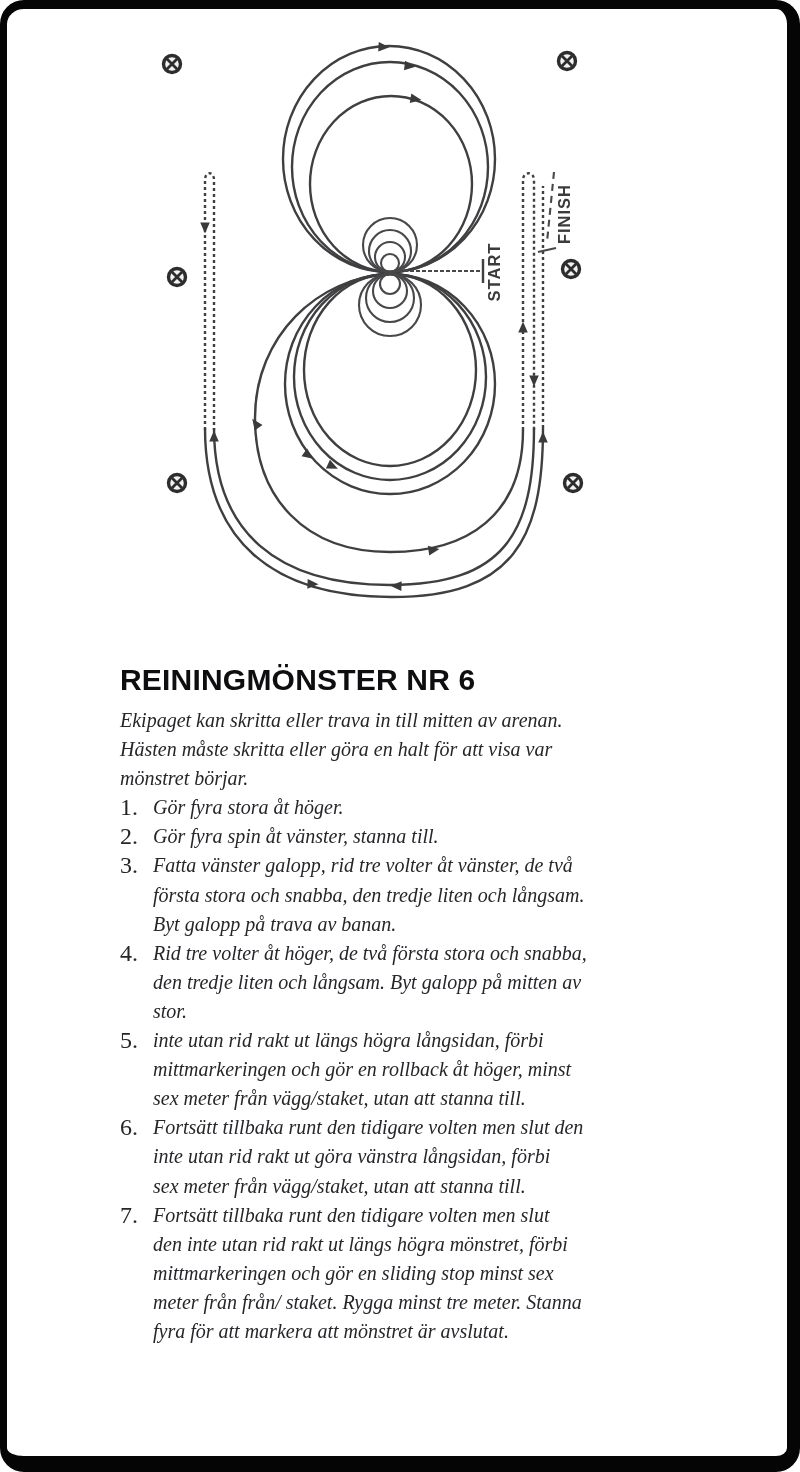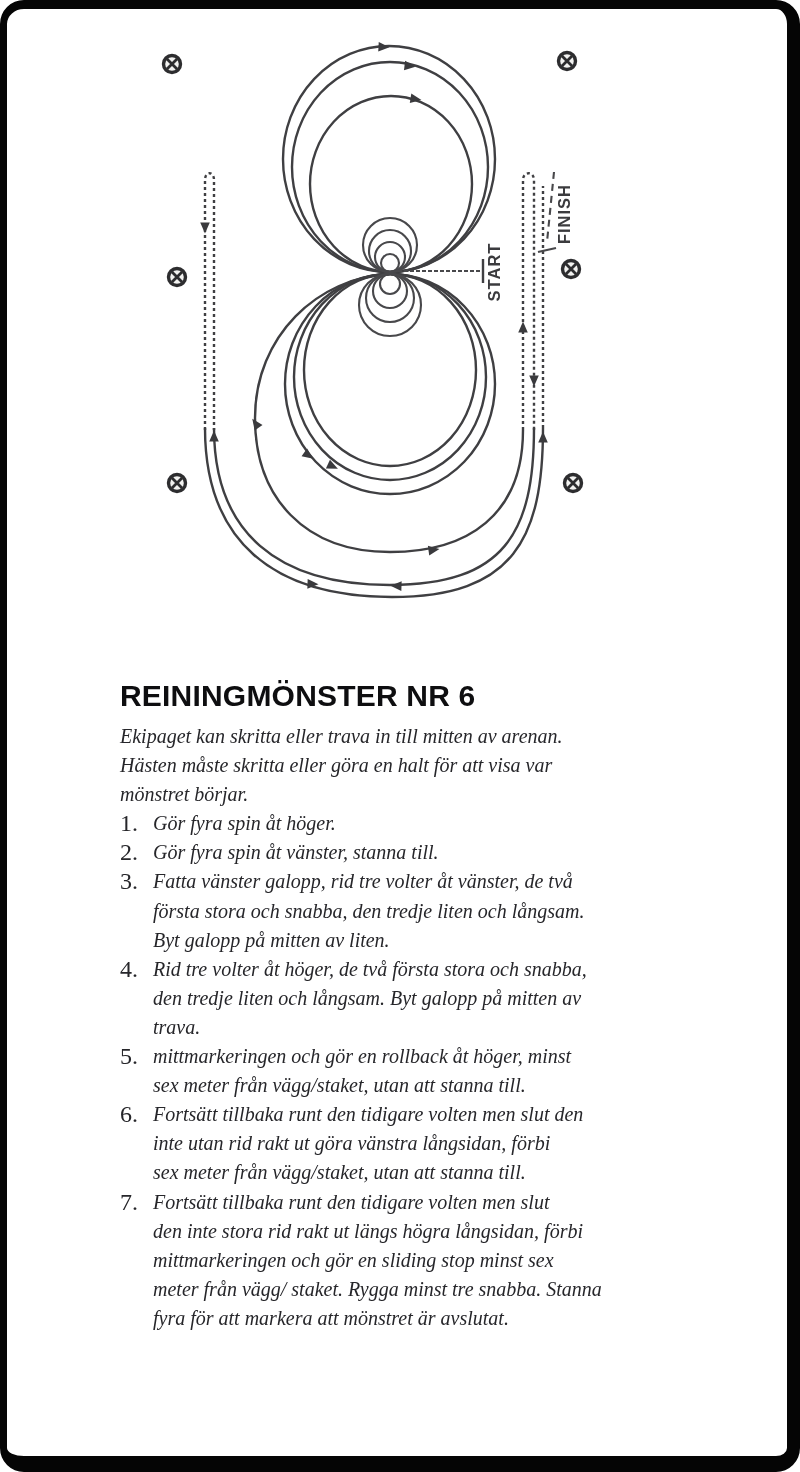--- a/index.html
+++ b/index.html
@@ -20,21 +20,21 @@
   .ink-thin{stroke:#48484b;fill:none;stroke-width:2.1;}
   .dashed{stroke-dasharray:3 3;}
   .finishdash{stroke-dasharray:7 5;}
   .arrow{fill:#3a3a3d;stroke:none;}
   .marker-circle{fill:#f2f2f0;stroke:#2d2d2f;stroke-width:3.4;}
   .marker-x{stroke:#2d2d2f;stroke-width:2.8;fill:none;}
   .dlabel{
     font-family:"Liberation Sans",sans-serif;font-size:16.5px;font-weight:700;
     fill:#3b3b3e;letter-spacing:1px;
   }
-  .textblock{position:absolute;left:120px;top:678px;width:660px;color:#26262a;}
+  .textblock{position:absolute;left:120px;top:662px;width:660px;color:#26262a;}
   .title{
     font-family:"Liberation Sans",sans-serif;font-weight:700;font-size:30px;
     color:#0e0e10;margin:0 0 8px 0;letter-spacing:0.2px;line-height:36px;
   }
   .bline{font-size:20px;line-height:29.1px;height:29.1px;white-space:pre;font-style:italic;}
   .item{display:flex;align-items:flex-start;}
   .num{width:33px;flex:0 0 33px;font-size:24px;line-height:29.1px;}
   .ilines{flex:1;}
 </style>
 </head>
@@ -139,72 +139,73 @@
   <div class="textblock">
     <h1 class="title">REININGMÖNSTER NR 6</h1>
 
     <div class="bline">Ekipaget kan skritta eller trava in till mitten av arenan.</div>
     <div class="bline">Hästen måste skritta eller göra en halt för att visa var</div>
     <div class="bline">mönstret börjar.</div>
 
     <div class="item">
       <span class="num">1.</span>
       <div class="ilines">
-        <div class="bline">Gör fyra spin åt höger.</div>
+        <div class="bline">Gör fyra stora åt höger.</div>
       </div>
     </div>
 
     <div class="item">
       <span class="num">2.</span>
       <div class="ilines">
         <div class="bline">Gör fyra spin åt vänster, stanna till.</div>
       </div>
     </div>
 
     <div class="item">
       <span class="num">3.</span>
       <div class="ilines">
         <div class="bline">Fatta vänster galopp, rid tre volter åt vänster, de två</div>
         <div class="bline">första stora och snabba, den tredje liten och långsam.</div>
-        <div class="bline">Byt galopp på mitten av liten.</div>
+        <div class="bline">Byt galopp på trava av banan.</div>
       </div>
     </div>
 
     <div class="item">
       <span class="num">4.</span>
       <div class="ilines">
         <div class="bline">Rid tre volter åt höger, de två första stora och snabba,</div>
         <div class="bline">den tredje liten och långsam. Byt galopp på mitten av</div>
-        <div class="bline">trava.</div>
+        <div class="bline">stor.</div>
       </div>
     </div>
 
     <div class="item">
       <span class="num">5.</span>
       <div class="ilines">
+        <div class="bline">inte utan rid rakt ut längs högra långsidan, förbi</div>
         <div class="bline">mittmarkeringen och gör en rollback åt höger, minst</div>
         <div class="bline">sex meter från vägg/staket, utan att stanna till.</div>
       </div>
     </div>
 
     <div class="item">
       <span class="num">6.</span>
       <div class="ilines">
         <div class="bline">Fortsätt tillbaka runt den tidigare volten men slut den</div>
         <div class="bline">inte utan rid rakt ut göra vänstra långsidan, förbi</div>
         <div class="bline">sex meter från vägg/staket, utan att stanna till.</div>
       </div>
     </div>
 
     <div class="item">
       <span class="num">7.</span>
       <div class="ilines">
         <div class="bline">Fortsätt tillbaka runt den tidigare volten men slut</div>
-        <div class="bline">den inte stora rid rakt ut längs högra långsidan, förbi</div>
+        <div class="bline">den inte utan rid rakt ut längs högra mönstret, förbi</div>
         <div class="bline">mittmarkeringen och gör en sliding stop minst sex</div>
-        <div class="bline">meter från vägg/ staket. Rygga minst tre snabba. Stanna</div>
+        <div class="bline">meter från från/ staket. Rygga minst tre meter. Stanna</div>
         <div class="bline">fyra för att markera att mönstret är avslutat.</div>
       </div>
     </div>
   </div>
 
   <div class="frame"></div>
 </div>
 
 </body></html>

